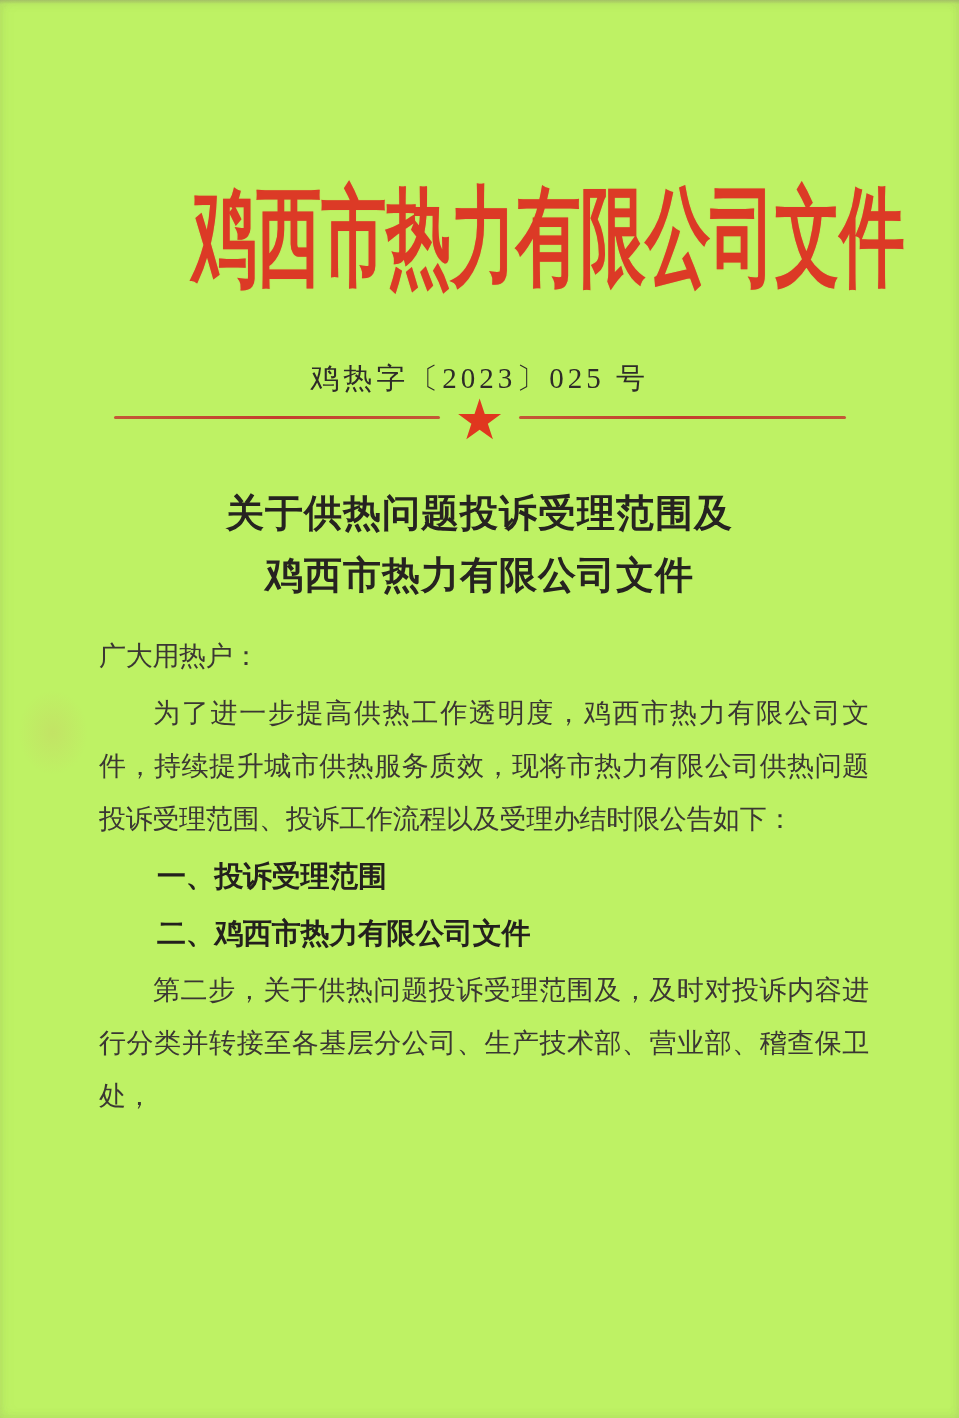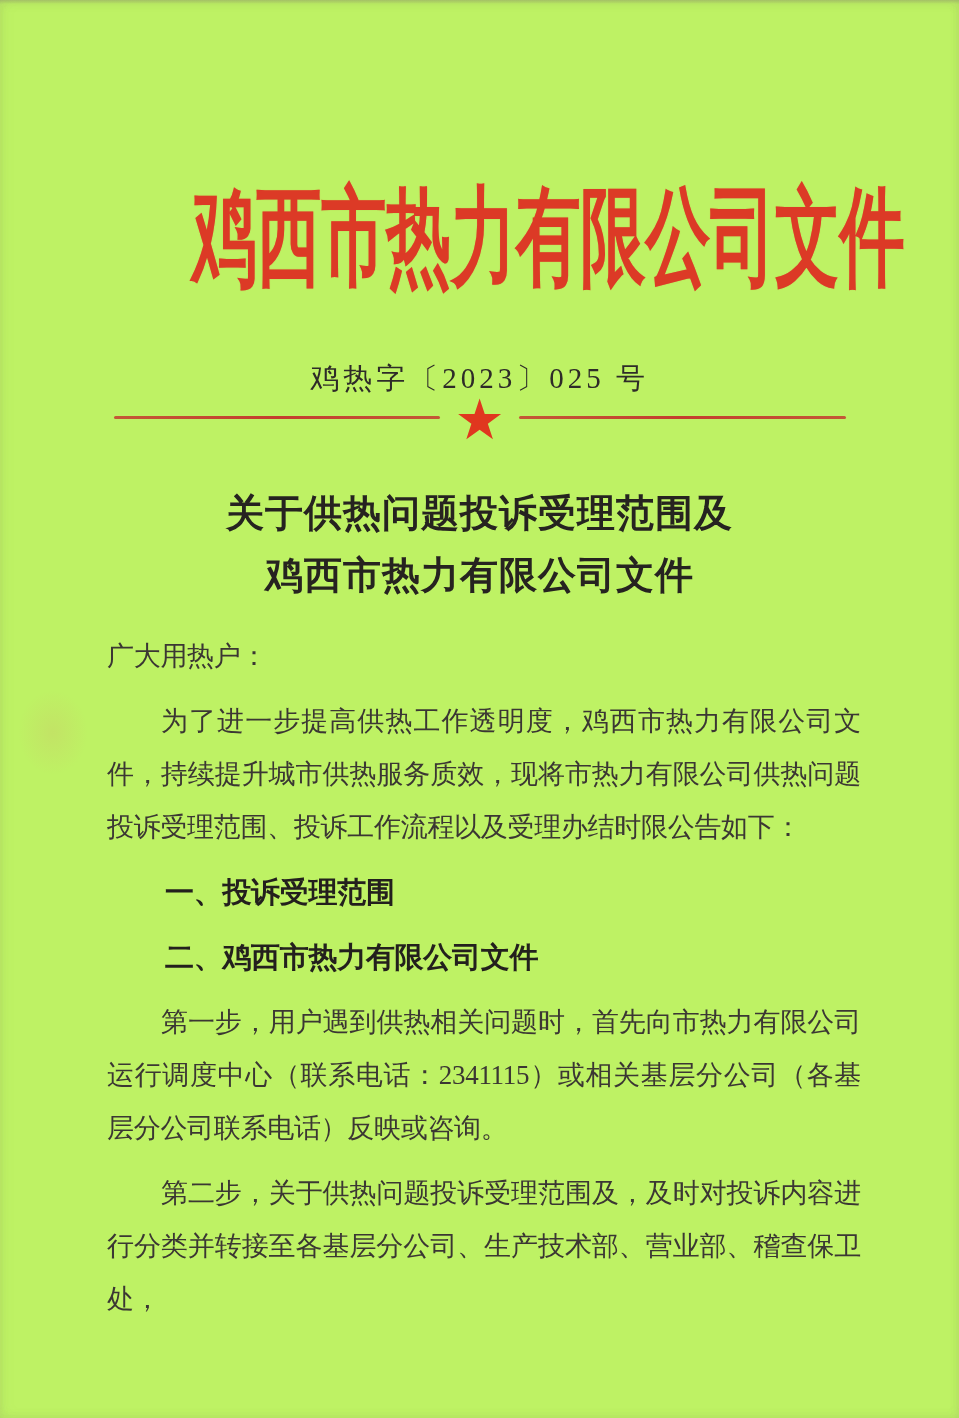--- a/index.html
+++ b/index.html
@@ -92,21 +92,21 @@
   .doc-title .title-line { display: block; }
   
   .body {
     margin: 24px 86px 0 95px;
     font-size: 27px;
     line-height: 53px;
     letter-spacing: -0.3px;
     text-align: justify;
     color: #3b3733;
   }
-  .para { margin: 12px; text-indent: 2em; }
+  .para { margin: 4px; text-indent: 2em; }
   .p-salutation { text-indent: 0; }
   .p-heading {
     font-family: Liberation Serif, serif;
     font-weight: 700;
     color: #23201d;
     font-size: 29px;
   }
 </style>
 </head>
 <body>
@@ -133,18 +133,17 @@
   <section class="body">
     <p class="para p-salutation">广大用热户：</p>
 
       <p class="para p-body">为了进一步提高供热工作透明度，鸡西市热力有限公司文件，持续提升城市供热服务质效，现将市热力有限公司供热问题投诉受理范围、投诉工作流程以及受理办结时限公告如下：</p>
 
       <p class="para p-heading">一、投诉受理范围</p>
 
 
       <p class="para p-heading">二、鸡西市热力有限公司文件</p>
 
-      <p class="para p-body">第一步，用户遇到供热相关问题时，首先向市热力有限公司运行调度中心（联系电话：2341115）或相关基层分公司（各基层分公司联系电话）反映或咨询。</p>
 
       <p class="para p-body">第二步，关于供热问题投诉受理范围及，及时对投诉内容进行分类并转接至各基层分公司、生产技术部、营业部、稽查保卫处，</p>
 
   </section>
 </div>
 
 </body></html>

